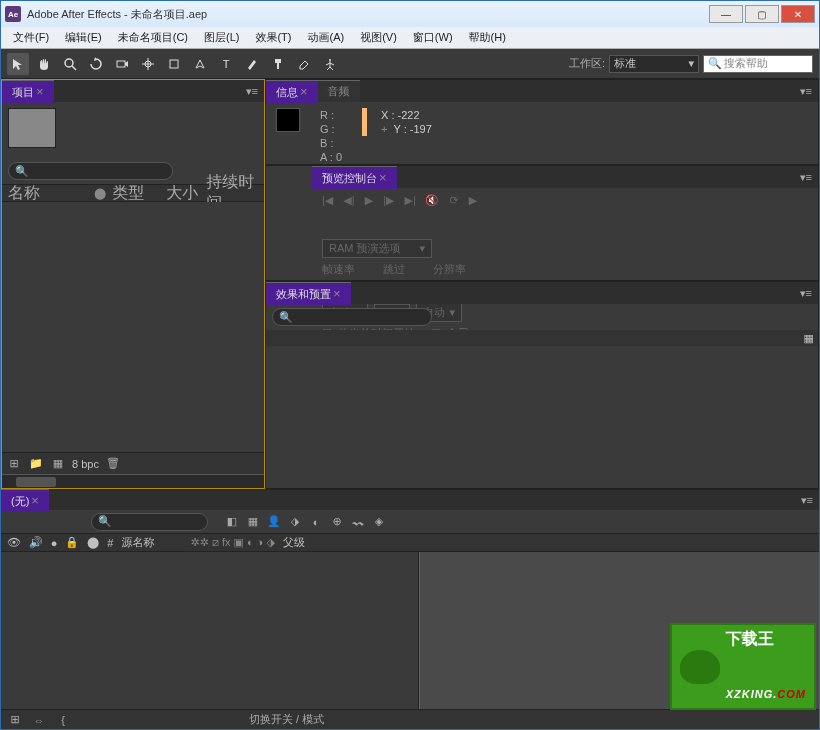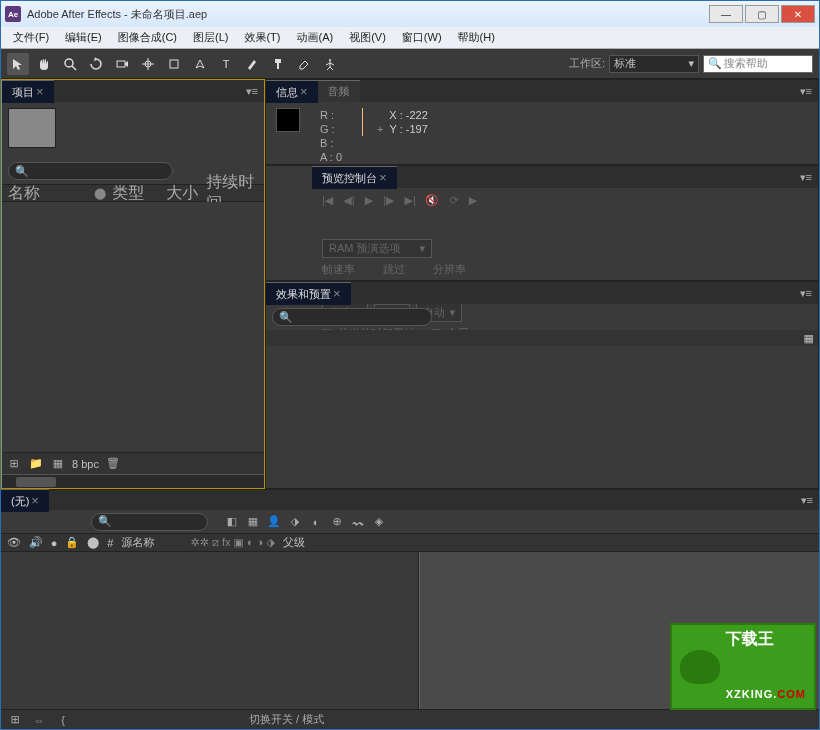--- a/index.html
+++ b/index.html
@@ -22,21 +22,21 @@
 .tool-btn.active { background: #555; }
 .workspace-label { margin-left: auto; color: #aaa; }
 .workspace-select { background: #2a2a2a; border: 1px solid #555; color: #c0c0c0; padding: 1px 4px; width: 90px; height: 18px; display: flex; align-items: center; justify-content: space-between; }
 .search-box { background: #fff; border: 1px solid #666; width: 110px; height: 18px; display: flex; align-items: center; padding: 0 4px; color: #888; }
 .search-icon { margin-right: 2px; }
 
 .main-area { flex: 1; display: flex; flex-direction: column; }
 .upper { display: flex; height: 410px; }
 .project-panel { width: 264px; border: 1px solid #b89000; display: flex; flex-direction: column; background: #3a3a3a; }
 .panel-tab-row { height: 22px; background: #2e2e2e; display: flex; align-items: center; }
-.panel-tab { padding: 3px 10px; background: #0f172a; color: #ddd; border-top: 1px solid #666; position: relative; }
+.panel-tab { padding: 3px 10px; background: #4c1d95; color: #ddd; border-top: 1px solid #666; position: relative; }
 .panel-tab.inactive { background: #333; color: #888; }
 .panel-close { margin-left: 2px; color: #888; font-size: 13px; }
 .panel-menu { margin-left: auto; padding: 0 6px; color: #aaa; }
 .thumb-area { height: 56px; padding: 6px; }
 .thumb { width: 48px; height: 40px; background: #888; border: 1px solid #222; }
 .proj-search { margin: 4px 6px; background: #2a2a2a; border: 1px solid #555; border-radius: 9px; height: 18px; display: flex; align-items: center; padding: 0 6px; width: 165px; }
 .col-headers { height: 18px; background: #333; display: flex; align-items: center; padding: 0 6px; border-top: 1px solid #222; border-bottom: 1px solid #222; }
 .col { color: #aaa; font-size: 16px; }
 .col.name { width: 86px; }
 .col.type { width: 54px; }
@@ -46,21 +46,21 @@
 .proj-footer { height: 22px; background: #333; display: flex; align-items: center; padding: 0 4px; gap: 6px; border-top: 1px solid #222; }
 .foot-icon { width: 16px; height: 16px; display: flex; align-items: center; justify-content: center; color: #aaa; }
 .scroll-h { height: 14px; background: #2a2a2a; border-top: 1px solid #555; position: relative; }
 .scroll-h::after { content: ''; position: absolute; left: 14px; top: 2px; width: 40px; height: 10px; background: #555; border-radius: 2px; }
 
 .right-stack { flex: 1; display: flex; flex-direction: column; }
 .info-panel { height: 86px; border: 1px solid #222; display: flex; flex-direction: column; }
 .info-body { flex: 1; display: flex; padding: 6px 10px; gap: 20px; align-items: flex-start; }
 .color-swatch { width: 24px; height: 24px; background: #000; border: 1px solid #555; }
 .rgba-col { line-height: 14px; color: #aaa; }
-.xy-col { border-left: 1px solid #fdba74; padding-left: 14px; line-height: 14px; color: #ccc; text-align: right; }
+.xy-col { border-left: 5px solid #fdba74; padding-left: 14px; line-height: 14px; color: #ccc; }
 .xy-col .plus { color: #888; margin-right: 6px; }
 
 .preview-panel { height: 116px; border: 1px solid #222; display: flex; flex-direction: column; padding-left: 46px; }
 .preview-body { flex: 1; padding: 6px 10px; color: #666; }
 .pv-controls { display: flex; gap: 10px; margin-bottom: 8px; }
 .pv-btn { color: #666; }
 .pv-row { display: flex; gap: 6px; align-items: center; margin-bottom: 4px; }
 .pv-dd { background: #333; border: 1px solid #555; padding: 1px 6px; color: #666; display: flex; justify-content: space-between; align-items: center; margin-top: 24px; }
 .pv-labels { display: flex; gap: 28px; color: #666; margin-bottom: 2px; }
 
@@ -84,21 +84,21 @@
 .tl-tracks { flex: 1; display: flex; }
 .tl-tracks-left { width: 418px; background: #3a3a3a; border-right: 1px solid #222; }
 .tl-tracks-right { flex: 1; background: #4a4a4a; border-left: 1px solid #666; }
 .tl-footer { height: 20px; background: #333; display: flex; align-items: center; padding: 0 6px; gap: 8px; border-top: 1px solid #222; }
 .tl-mode { margin-left: 170px; color: #aaa; }
 
 .watermark { position: absolute; right: 4px; bottom: 20px; background: #3c9c1c; color: #fff; padding: 6px 8px; font-weight: bold; font-size: 14px; border: 2px solid #2a7a10; display: flex; align-items: center; gap: 6px; }
 .wm-eagle { width: 40px; height: 34px; background: #2a7a10; border-radius: 50% 50% 40% 40%; position: relative; }
 .wm-text { display: flex; flex-direction: column; line-height: 16px; gap: 39px; }
 .wm-cn { font-size: 16px; }
-.wm-en { font-size: 11px; letter-spacing: 1px; }
+.wm-en { font-size: 11px; letter-spacing: 1px; font-style: italic; }
 .wm-en .c { color: #c00; }
 
 svg { display: block; }
 </style>
 </head>
 <body>
 
 <div class="window-frame">
   <div class="titlebar">
     <div class="titlebar-icon">Ae</div>
@@ -106,21 +106,21 @@
     <div class="window-btns">
       <div class="win-btn">—</div>
       <div class="win-btn">▢</div>
       <div class="win-btn close">✕</div>
     </div>
   </div>
 
   <div class="menubar">
     <span>文件(F)</span>
     <span>编辑(E)</span>
-    <span>图像合成(C)</span>
+    <span>未命名项目(C)</span>
     <span>图层(L)</span>
     <span>效果(T)</span>
     <span>动画(A)</span>
     <span>视图(V)</span>
     <span>窗口(W)</span>
     <span>帮助(H)</span>
   </div>
 
   <div class="app-body">
     <div class="toolbar">

